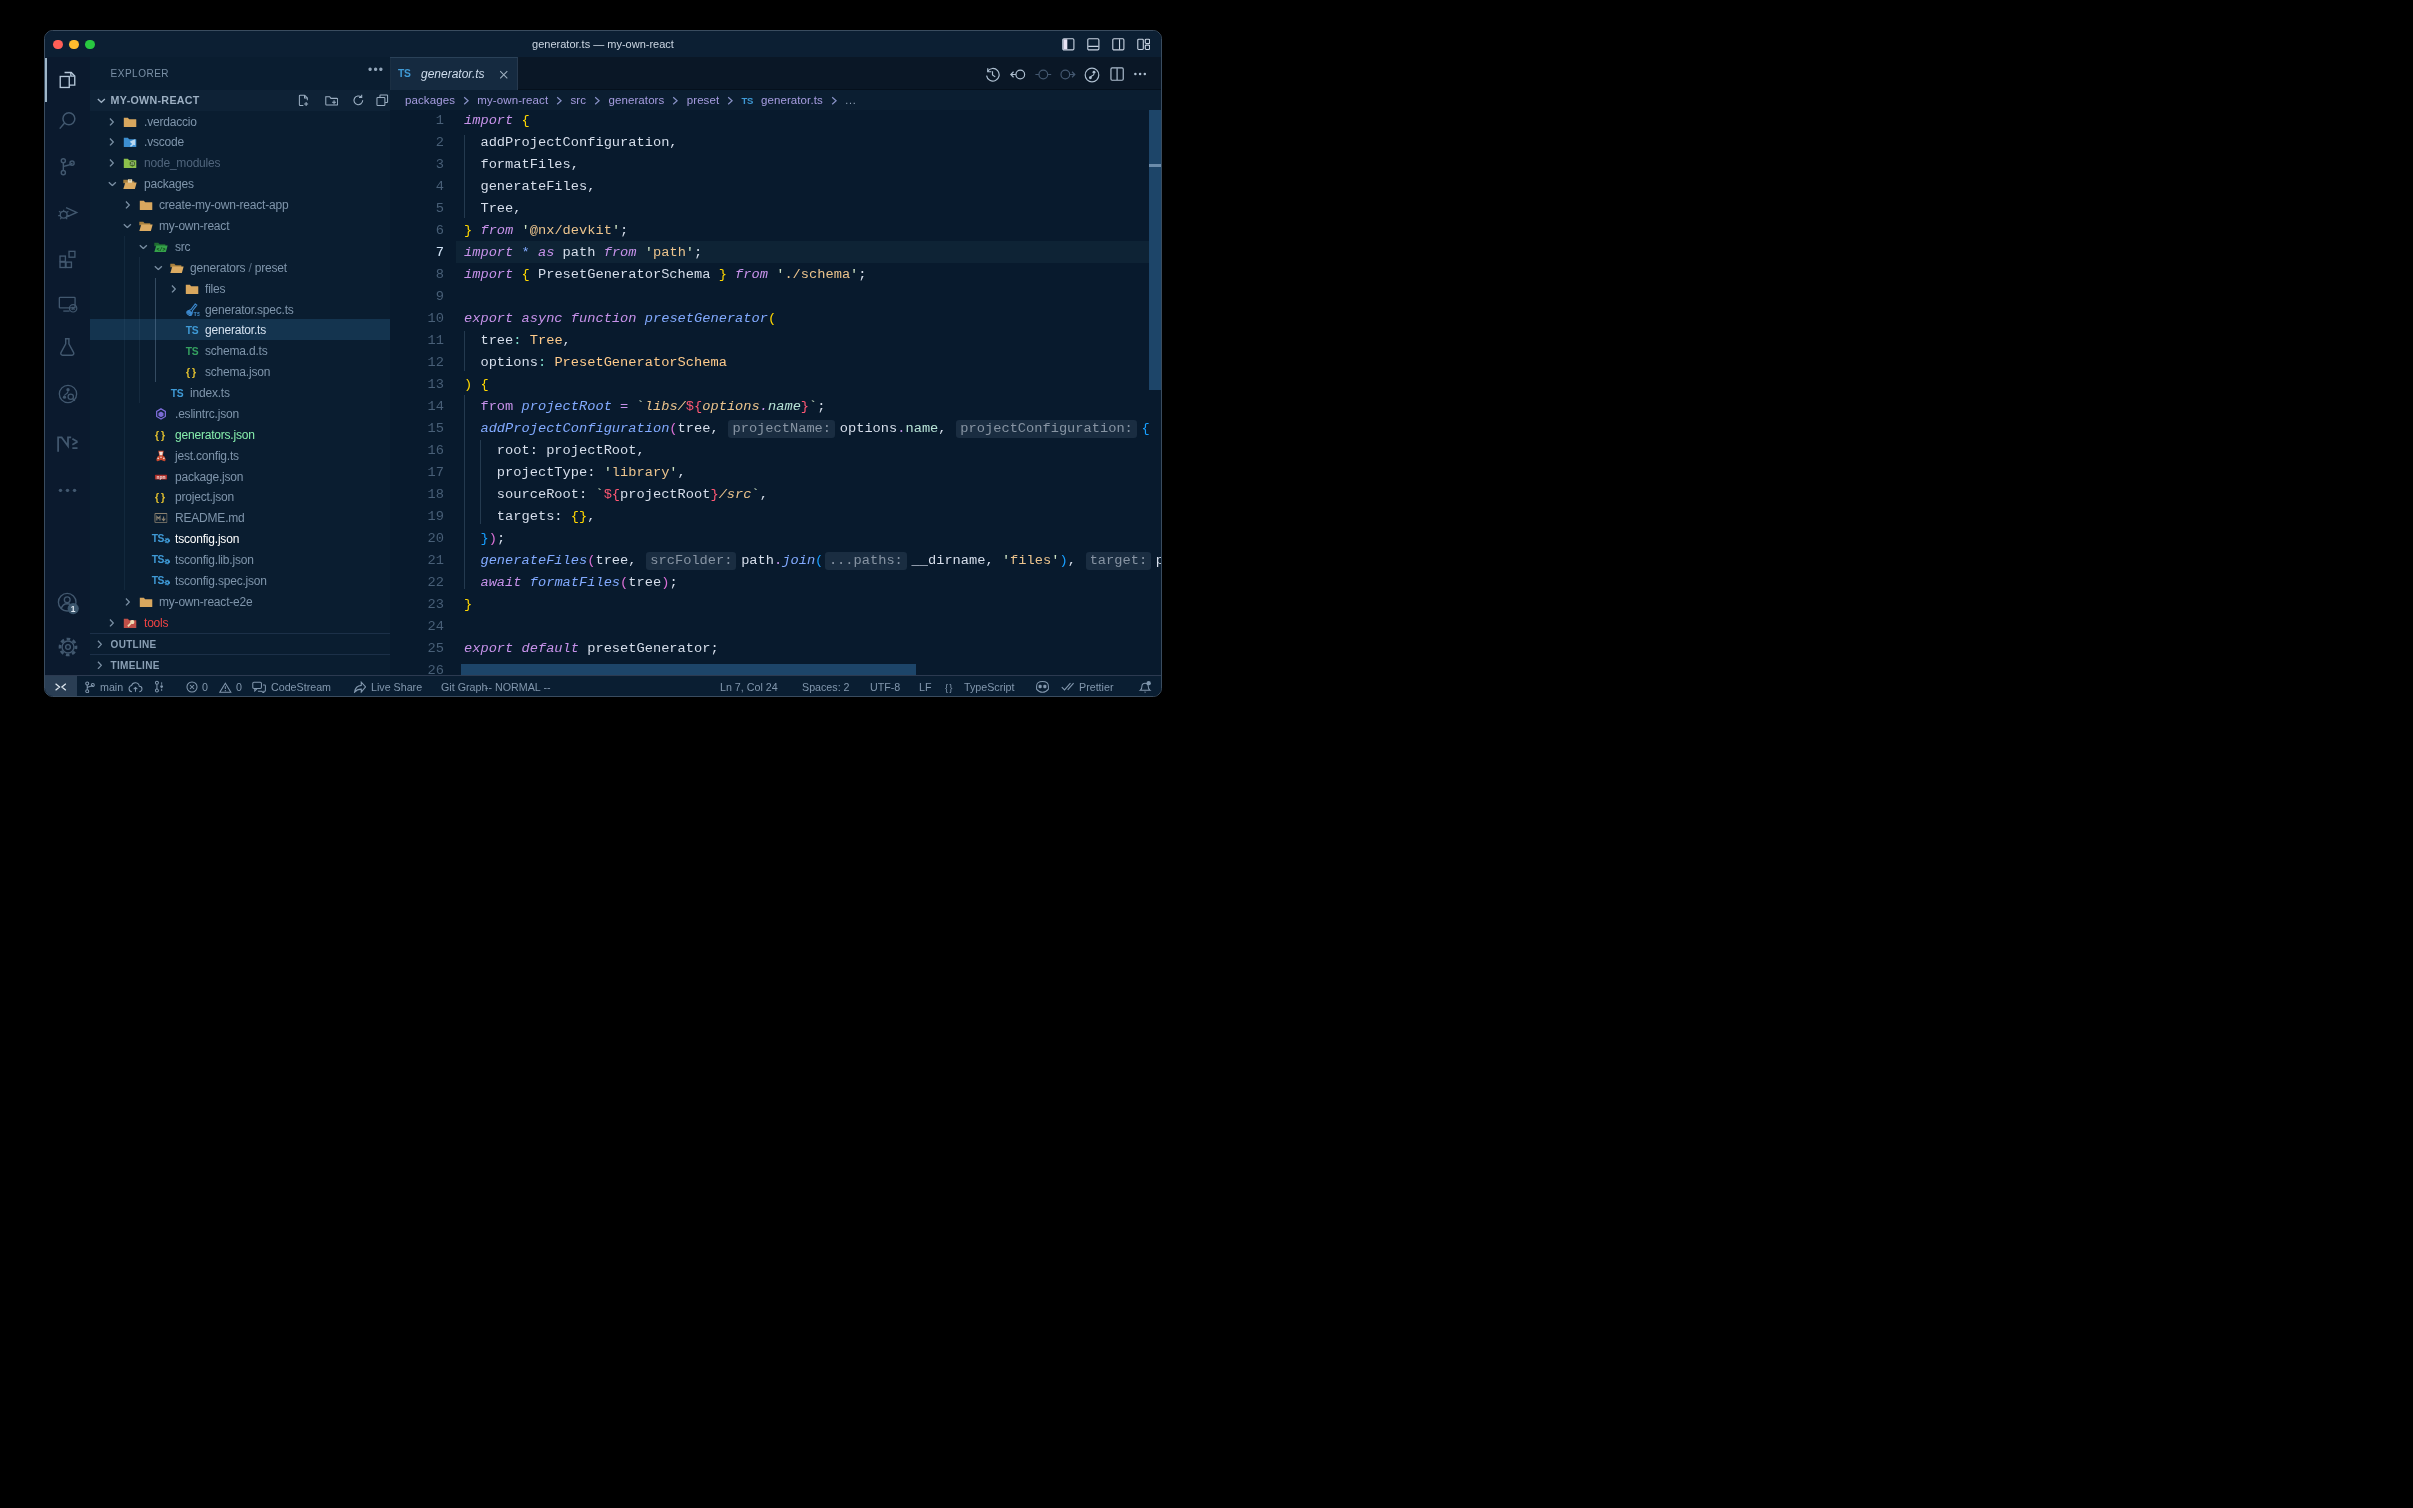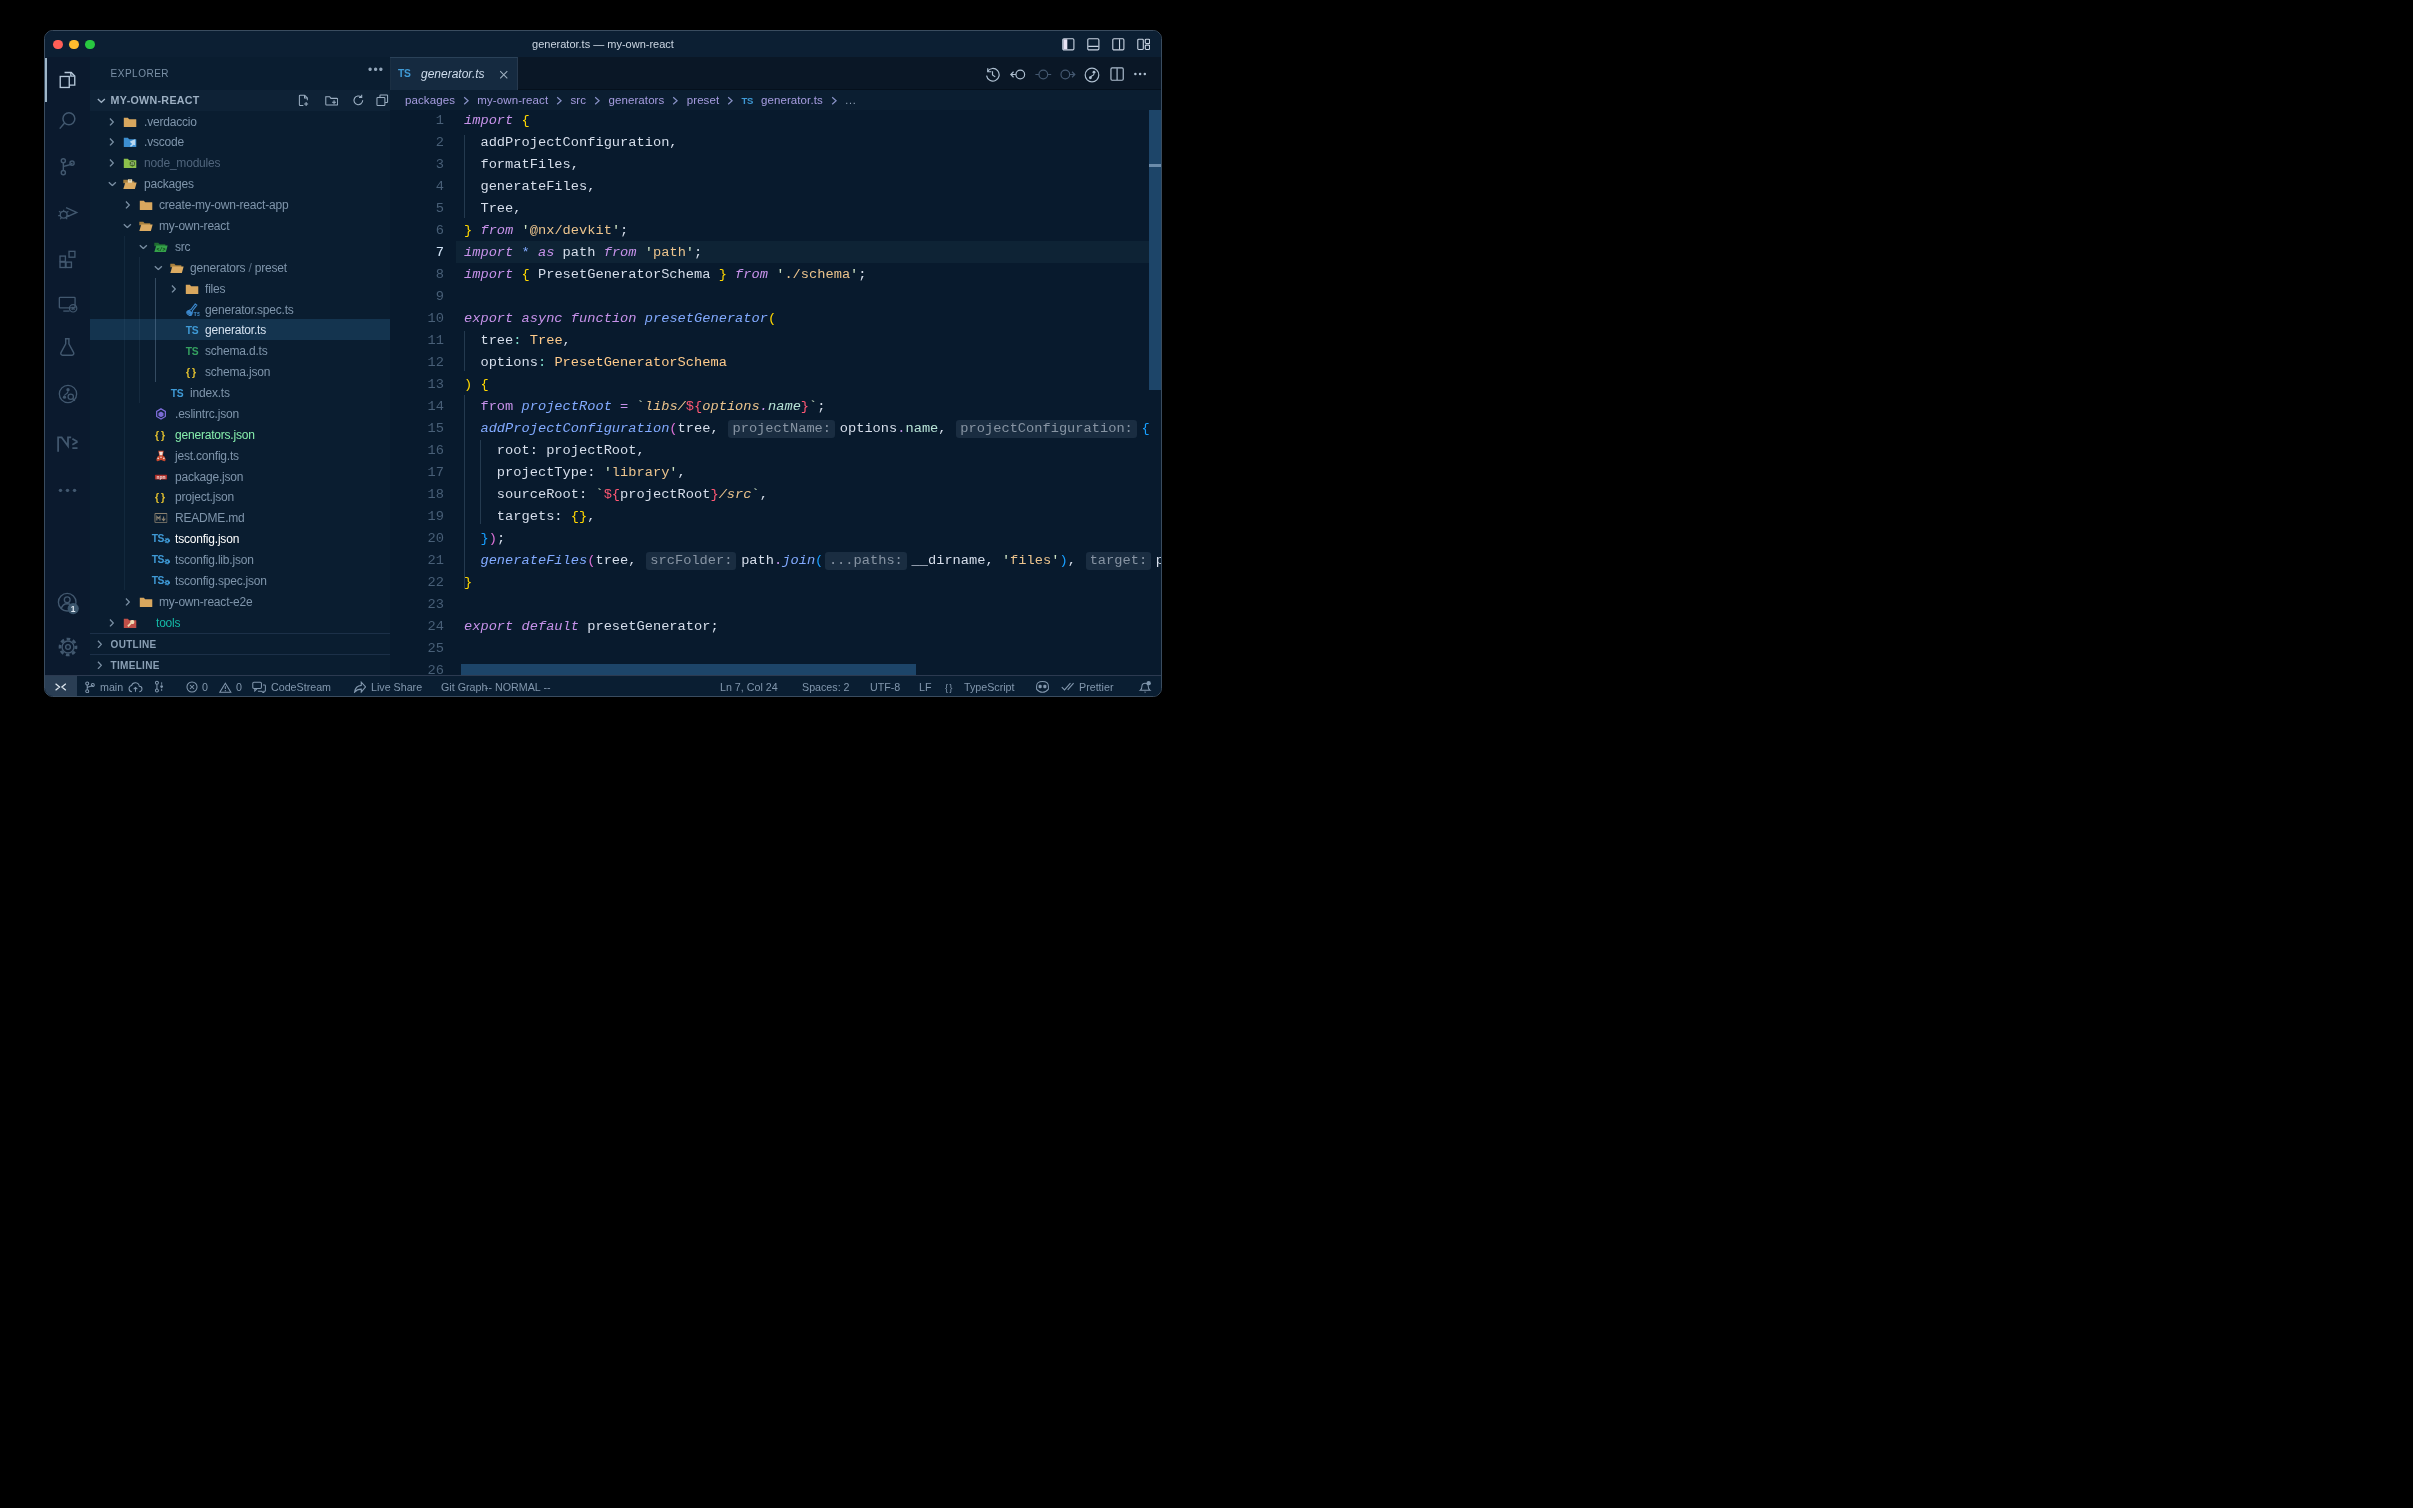--- a/index.html
+++ b/index.html
@@ -462,21 +462,21 @@
         <div class="row" style="top:555px">
           <svg class="chev" style="left:19.4px" width="5.5" height="8.7" viewBox="0 0 7 11">
             <path d="M1.2 1 L5.5 5.5 L1.2 10" stroke="#7a8fa3" stroke-width="1.6" fill="none"></path>
           </svg>
           <span class="ficon" style="left:40px">
             <svg width="13.4" height="11" viewBox="0 0 17 14">
               <path d="M0.5 1.5 h5.2 l1.8 2 h9 a.8.8 0 0 1 .8.8 v8.4 a.8.8 0 0 1 -.8.8 h-15.2 a.8.8 0 0 1 -.8-.8z" fill="#c05048"></path>
               <path d="M5 10.5 l4-4 a2.6 2.6 0 1 1 1.6 1.6 l-4 4z" fill="#f0d9b2"></path>
             </svg>
           </span>
-          <span class="rtxt" style="position:absolute;left:66px;color:#14b8a6">tools</span>
+          <span class="rtxt" style="position:absolute;left:54px;color:#ef4444">tools</span>
         </div>
         <div class="guide" style="left:34px;top:179px;height:354px;background:rgba(101,134,165,.10)"></div>
         <div class="guide" style="left:49px;top:200px;height:146px;background:rgba(101,134,165,.13)"></div>
         <div class="guide" style="left:65px;top:221px;height:104px;background:rgba(120,150,180,.38)"></div>
         <div class="shead" style="top:576px">
           <svg style="margin-left:7.1px" width="5.5" height="8.7" viewBox="0 0 7 11">
             <path d="M1.2 1 L5.5 5.5 L1.2 10" stroke="#7a8fa3" stroke-width="1.6" fill="none"></path>
           </svg>
           <span class="sheadtxt" style="margin-left:8px">OUTLINE</span>
         </div>
@@ -626,20 +626,21 @@
       <div>  options<span class="ct">:</span> <span class="ty">PresetGeneratorSchema</span></div>
       <div><span class="b1">) {</span></div>
       <div>  <span class="kwu">from</span> <span class="fn">projectRoot</span> <span class="dt">=</span> <span class="sq">`</span><span class="sti">libs/</span><span class="tp">${</span><span class="sti">options</span><span class="dt" style="font-style:italic">.</span><span class="pr" style="font-style:italic">name</span><span class="tp">}</span><span class="sq">`</span>;</div>
       <div>  <span class="fn">addProjectConfiguration</span><span class="b2">(</span>tree, <span class="hint">projectName:</span>options<span class="dt">.</span><span class="pr">name</span>, <span class="hint">projectConfiguration:</span><span class="b3">{</span></div>
       <div>    root: projectRoot,</div>
       <div>    projectType: <span class="sq">'</span><span class="st">library</span><span class="sq">'</span>,</div>
       <div>    sourceRoot: <span class="sq">`</span><span class="tp">${</span>projectRoot<span class="tp">}</span><span class="sti">/src</span><span class="sq">`</span>,</div>
       <div>    targets: <span class="b1">{}</span>,</div>
       <div>  <span class="b3">}</span><span class="b2">)</span>;</div>
       <div>  <span class="fn">generateFiles</span><span class="b2">(</span>tree, <span class="hint">srcFolder:</span>path<span class="dt">.</span><span class="fn">join</span><span class="b3">(</span><span class="hint">...paths:</span>__dirname, <span class="sq">'</span><span class="st">files</span><span class="sq">'</span><span class="b3">)</span>, <span class="hint">target:</span>pro</div>
+      <div>  <span class="kw">await</span> <span class="fn">formatFiles</span><span class="b2">(</span>tree<span class="b2">)</span>;</div>
       <div><span class="b1">}</span></div>
       <div></div>
       <div><span class="kw">export</span> <span class="kw">default</span> presetGenerator;</div>
       <div></div>
     </div>
     <div id="vthumb"></div>
     <div id="vmark"></div>
     <div id="hthumb"></div>
   </div>
   <div id="status">

